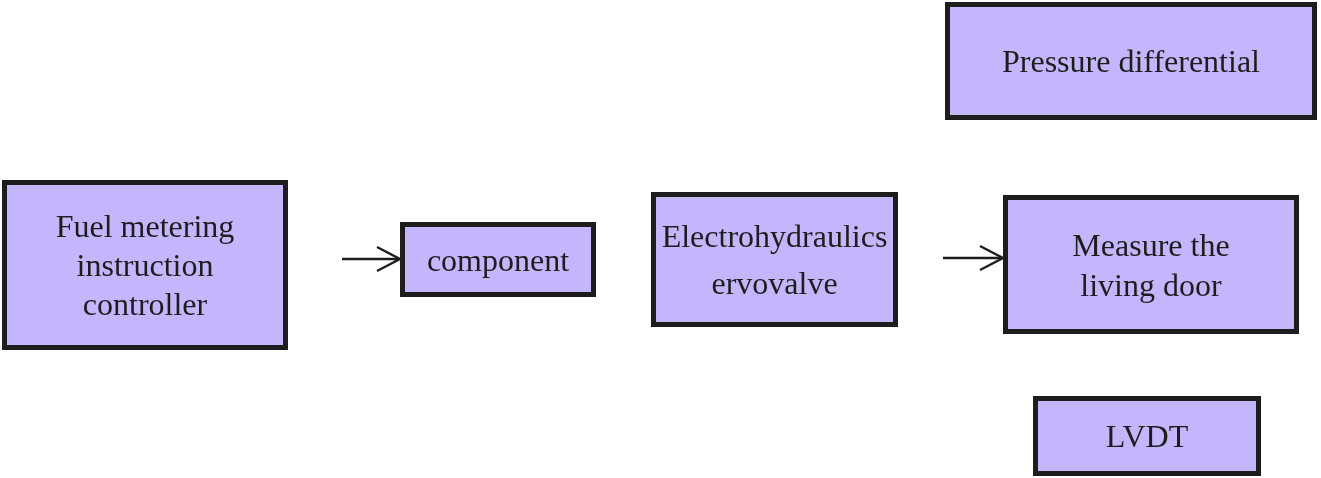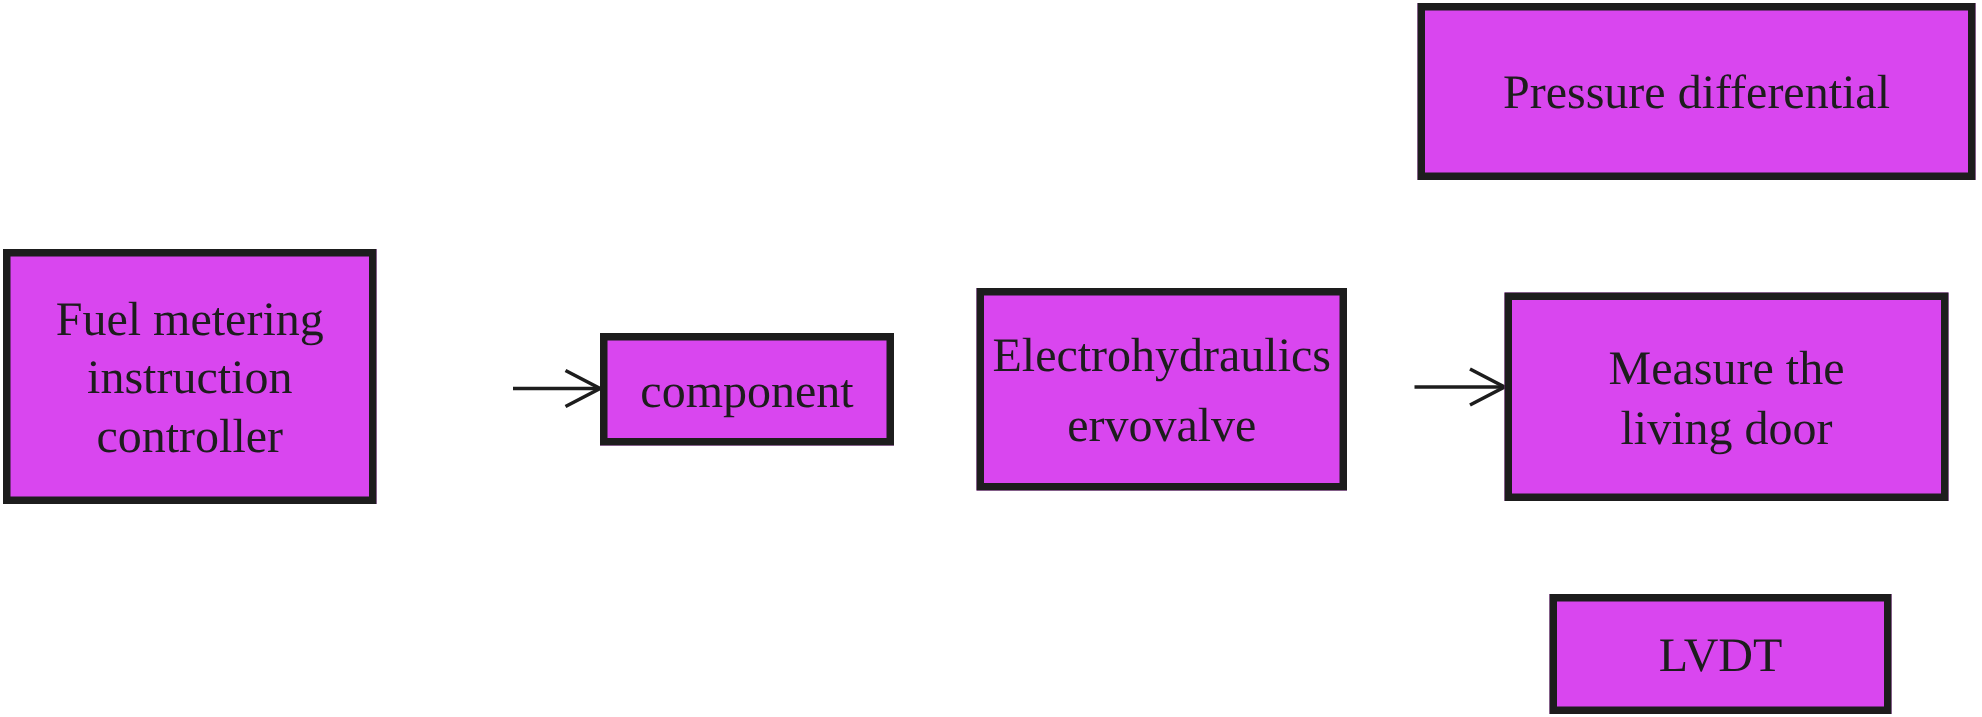--- a/index.html
+++ b/index.html
@@ -29,32 +29,32 @@
     stroke: #1d1d1d;
     stroke-width: 2.4;
     fill: none;
     stroke-linecap: butt;
     stroke-linejoin: miter;
   }
   .box {
     position: absolute;
     box-sizing: border-box;
     border: 5px solid #1d1d1d;
-    background: #d946ef;
+    background: #c4b5fd;
     display: flex;
     flex-direction: column;
     align-items: center;
     justify-content: center;
     text-align: center;
     font-size: 32px;
     line-height: 42px;
   }
   .box .ln { display: block; white-space: nowrap; }
 
-  .box-fuel       { left: 2px;    top: 166px; width: 249px; height: 170px; line-height: 39px; }
+  .box-fuel       { left: 2px;    top: 180px; width: 286px; height: 170px; line-height: 39px; }
   .box-controller { left: 400px;  top: 222px; width: 196px; height: 75px;  }
   .box-electro    { left: 651px;  top: 192px; width: 247px; height: 135px; line-height: 47px; }
   .box-measure    { left: 1003px; top: 195px; width: 296px; height: 139px; line-height: 40px; }
   .box-pressure   { left: 945px;  top: 2px;   width: 372px; height: 118px; line-height: 47px; }
   .box-lvdt       { left: 1033px; top: 396px; width: 228px; height: 80px;  }
 </style>
 </head>
 <body>
 
 <div class="canvas">

